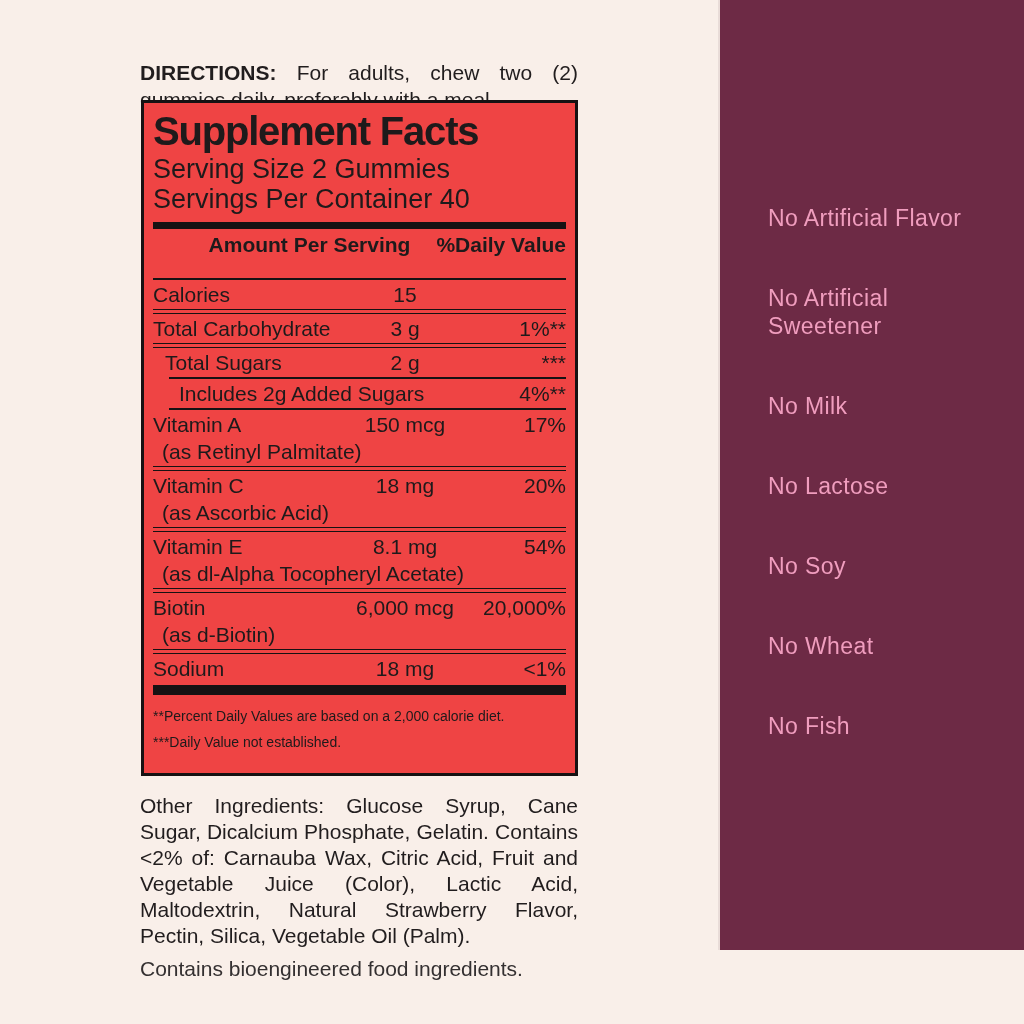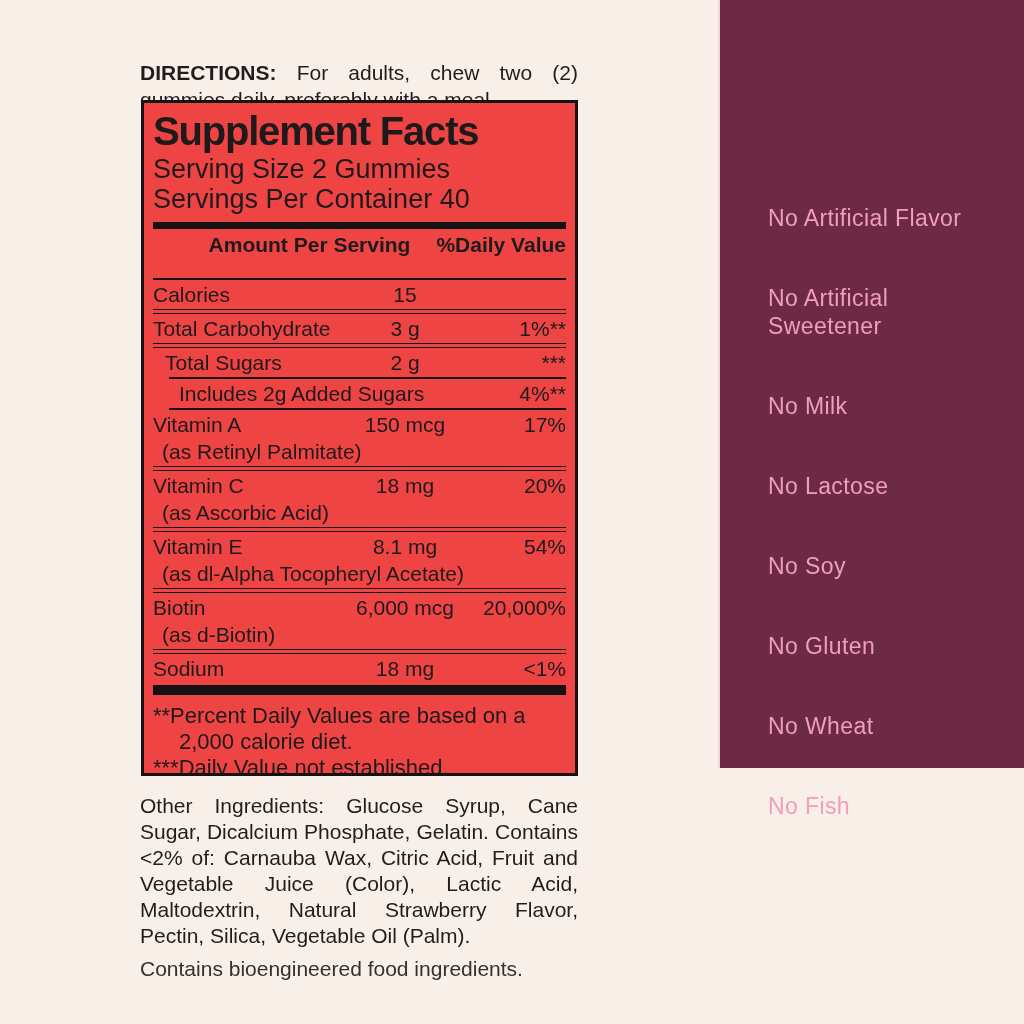--- a/index.html
+++ b/index.html
@@ -42,32 +42,32 @@
   .rg{display:grid;grid-template-columns:1fr 128px 97px;font-size:21px;line-height:27px;}
   .rg .nm{white-space:nowrap;}
   .rg .amt{text-align:center;white-space:nowrap;}
   .rg .dv{text-align:right;white-space:nowrap;}
   .rg.span2 .nm{grid-column:1 / 3;}
   .in1 .nm{padding-left:12px;}
   .in2 .nm{padding-left:26px;}
   .sub{font-size:21px;line-height:27px;padding-left:9px;white-space:nowrap;}
 
   .fns{margin-top:8px;}
-  .fn{font-size:22px;line-height:26px;padding-left:26px;text-indent:-26px;}
+  .fn{font-size:14px;line-height:26px;padding-left:26px;text-indent:-26px;}
 
   .ingredients{
     position:absolute;left:140px;top:793px;width:438px;
     font-size:21px;line-height:26px;text-align:justify;color:#211d1e;
   }
   .ingredients .b{font-weight:400;}
   .bioeng{margin-top:7px;text-align:left;color:#343031;}
 
   
   .claims-panel{
-    position:absolute;left:718px;top:0;width:306px;height:768px;
+    position:absolute;left:718px;top:0;width:306px;height:950px;
     background:#6d2a45;box-sizing:border-box;
     border-left:2px solid #e9dcd8;
     padding:204px 18px 0 48px;
     display:flex;flex-direction:column;gap:52px;
   }
   .claim{
     color:#f09dbe;font-size:23px;line-height:28px;letter-spacing:0.4px;
   }
 </style>
 </head>
@@ -183,16 +183,15 @@
   <p style="margin:0"><span class="b">Other Ingredients: </span><span>Glucose Syrup, Cane Sugar, Dicalcium Phosphate, Gelatin. </span><span class="b">Contains &lt;2% of: </span><span>Carnauba Wax, Citric Acid, Fruit and Vegetable Juice (Color), Lactic Acid, Maltodextrin, Natural Strawberry Flavor, Pectin, Silica, Vegetable Oil (Palm).</span></p>
   <div class="bioeng">Contains bioengineered food ingredients.</div>
 </div>
 
 <div class="claims-panel">
   <div class="claim">No Artificial Flavor</div>
   <div class="claim">No Artificial Sweetener</div>
   <div class="claim">No Milk</div>
   <div class="claim">No Lactose</div>
   <div class="claim">No Soy</div>
-  <div class="claim">No Gluten</div>
   <div class="claim">No Wheat</div>
   <div class="claim">No Fish</div>
 </div>
 
 </body></html>

